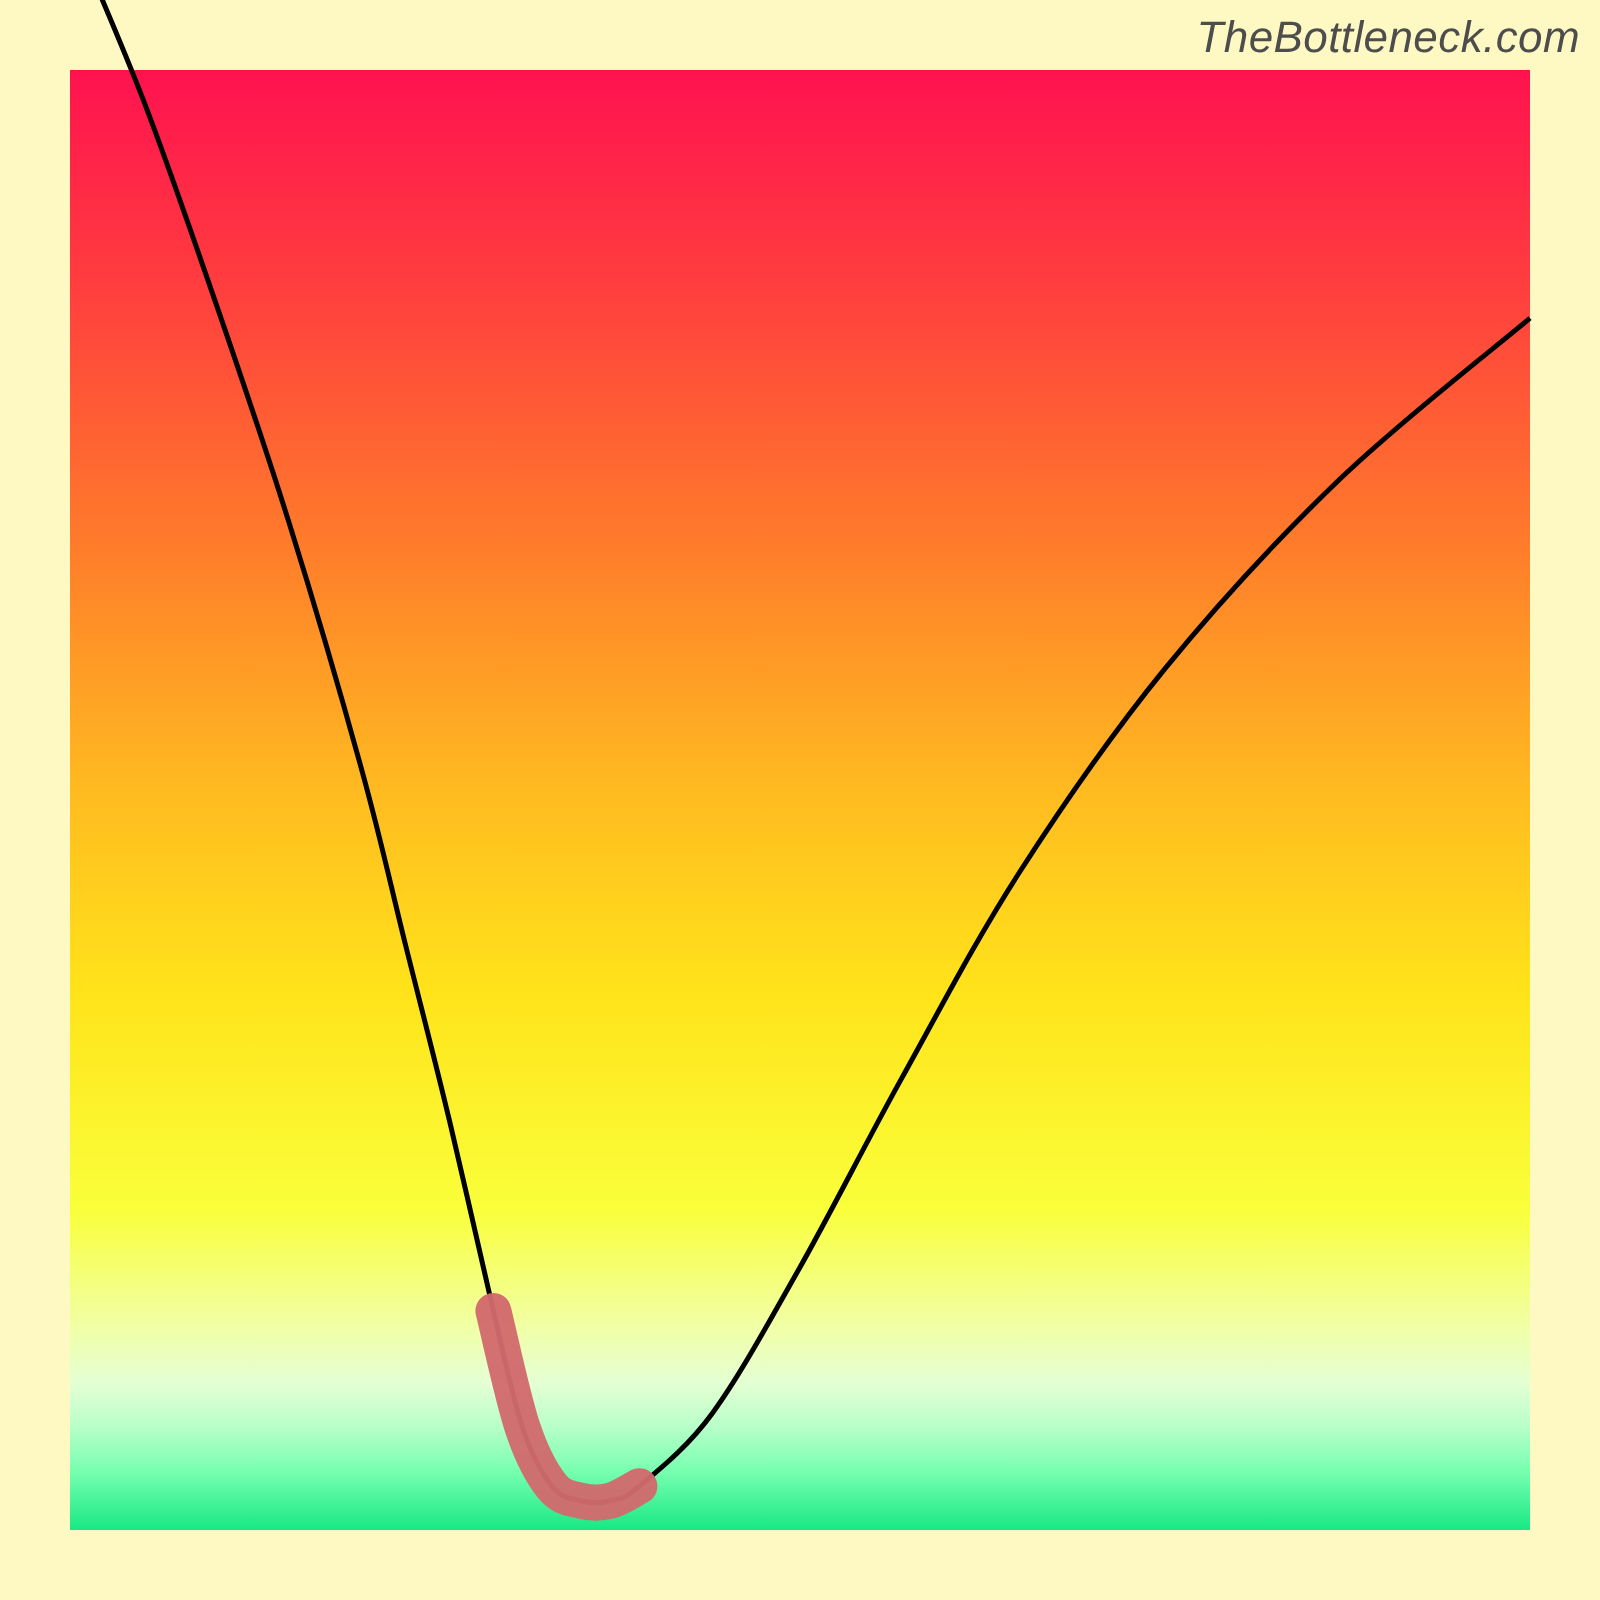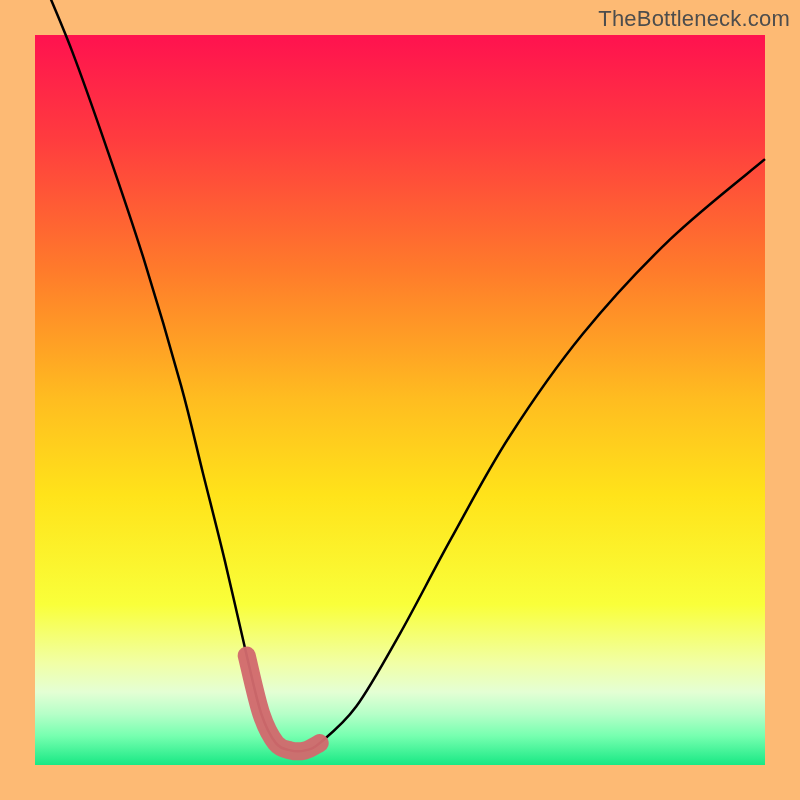--- a/index.html
+++ b/index.html
@@ -10,21 +10,22 @@
     background: #000;
     overflow: hidden;
     font-family: Arial, Helvetica, sans-serif;
   }
   .frame {
     position: absolute;
     left: 0;
     top: 0;
     width: 800px;
     height: 800px;
-    background: #fdba74;
+    background: #fef9c3;
+    font-style: italic;
   }
   .plot {
     position: absolute;
     left: 35px;
     top: 35px;
     width: 730px;
     height: 730px;
     
   }
   .watermark {

